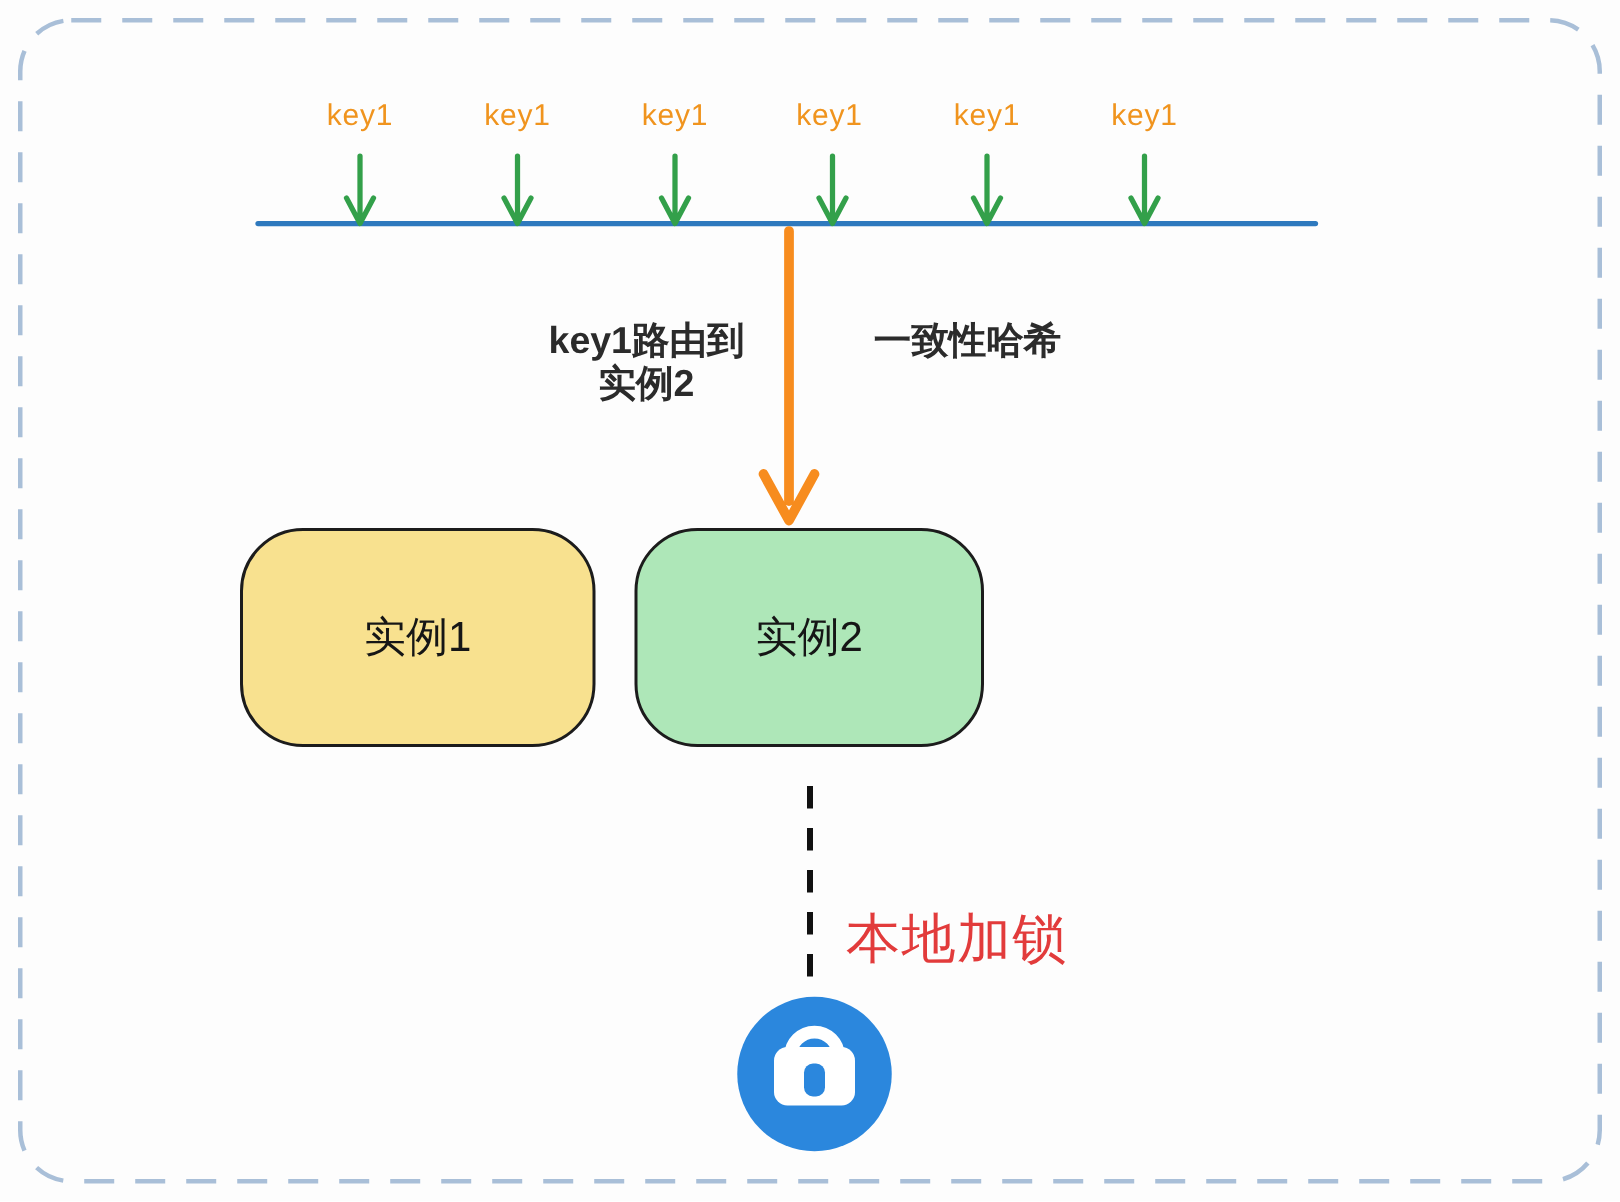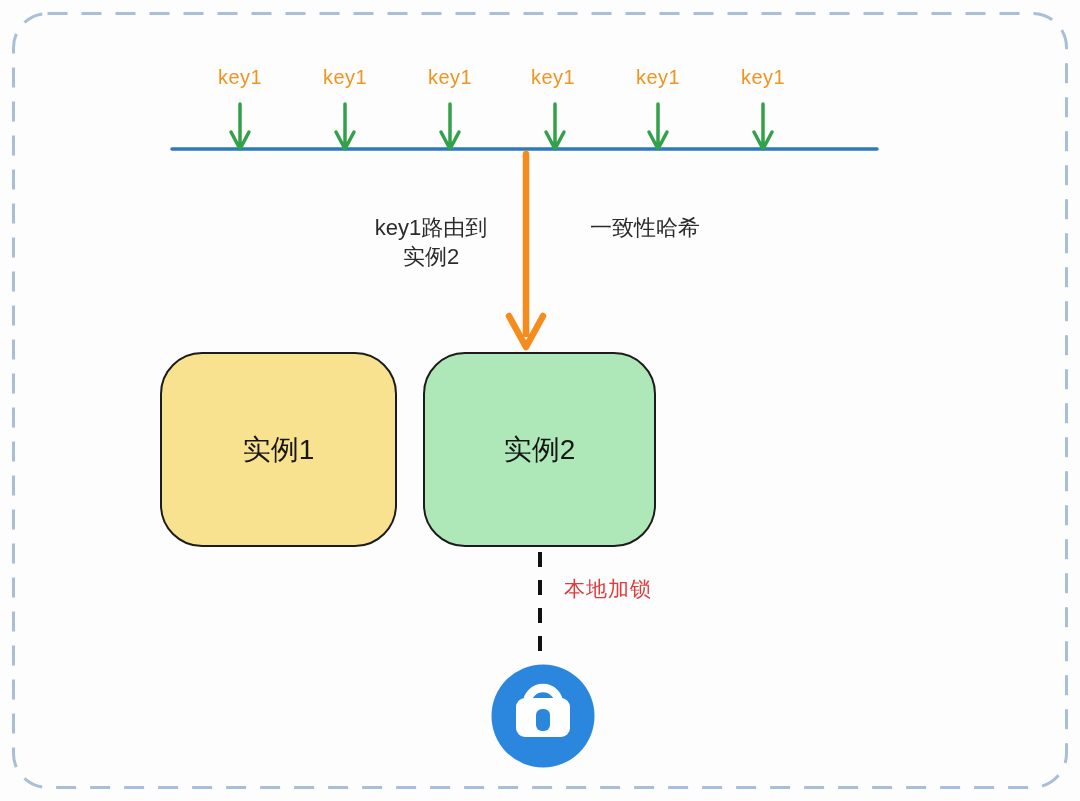--- a/index.html
+++ b/index.html
@@ -44,50 +44,50 @@
     letter-spacing: 0.5px;
   }
   .k1 { left: 195px; } .k2 { left: 300px; } .k3 { left: 405px; }
   .k4 { left: 508px; } .k5 { left: 613px; } .k6 { left: 718px; }
 
   .annotation {
     position: absolute;
     top: 213px;
     width: 170px;
     text-align: center;
-    font-size: 22px;
+    font-size: 25px;
     line-height: 29px;
     color: var(--annotation_text);
-    font-weight: 400;
+    font-weight: 700;
   }
   .annotation-route { left: 346px; }
   .annotation-algo  { left: 560px; }
 
   .instance-box {
     position: absolute;
     top: 352px;
-    height: 195px;
+    height: 146px;
     border: 2px solid var(--box_border);
     border-radius: 42px;
     display: flex;
     align-items: center;
     justify-content: center;
     font-size: 28px;
     color: #161616;
     box-sizing: border-box;
   }
   .instance-1 { left: 160px; width: 237px; background: var(--box1_fill); }
   .instance-2 { left: 423px; width: 233px; background: var(--box2_fill); }
   .instance-3 { left: 683px; width: 227px; background: var(--box3_fill); }
 
   .local-lock-label {
     position: absolute;
     left: 564px;
-    top: 575px;
-    font-size: 21px;
+    top: 602px;
+    font-size: 36px;
     font-weight: 500;
     color: var(--lock_label);
     letter-spacing: 1px;
   }
 </style>
 </head>
 <body>
 
 <div class="canvas">
 

